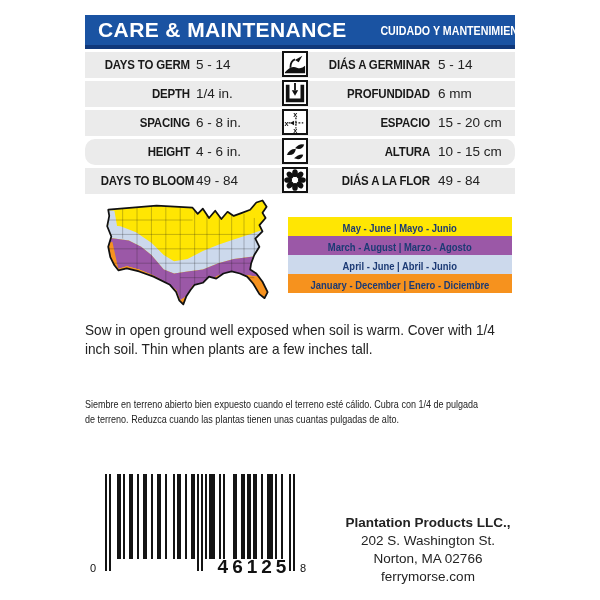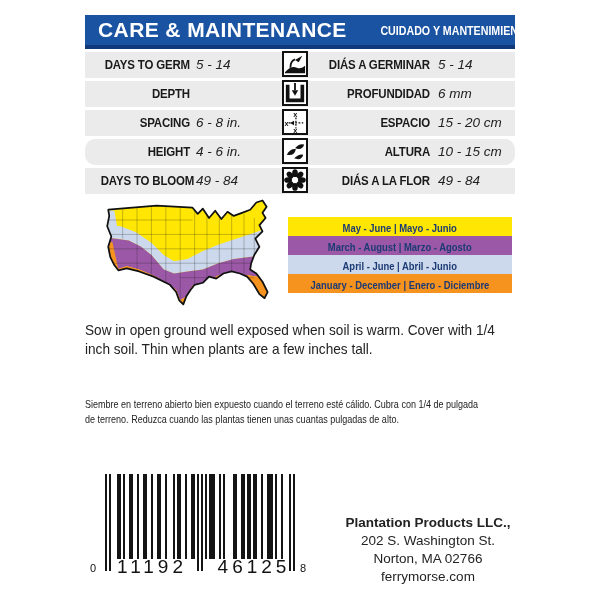--- a/index.html
+++ b/index.html
@@ -15,21 +15,21 @@
            transform:scaleX(.82);transform-origin:right center;}
 
   
   .care{position:absolute;left:85px;top:52px;width:430px;}
   .row{position:relative;height:26px;margin-bottom:3px;padding-left:38px;}
   .row .lab{position:absolute;top:0;height:26px;line-height:26px;font-weight:bold;font-size:13.5px;
             color:#191919;white-space:nowrap;text-align:right;
             transform:scaleX(.85);transform-origin:right center;letter-spacing:-.2px;}
   .row .lab.en{left:0;width:105px;}
   .row .lab.es{left:215px;width:130px;}
-  .row .val{position:absolute;top:0;height:26px;line-height:26px;font-style:italic;font-size:13.5px;
+  .row .val{position:absolute;top:0;height:26px;line-height:26px;font-size:13.5px;
             color:#222;white-space:nowrap;}
   .row .val.en{left:111px;width:84px;}
   .row .val.es{left:353px;width:77px;}
   .icon-box{position:absolute;left:197px;top:-1px;width:22px;height:22px;border:2.5px solid #111;
             background:#fff;}
   .icon-box svg{display:block;width:22px;height:22px;}
 
   
   .map{position:absolute;left:100px;top:197px;width:180px;height:116px;}
   .map svg{display:block;width:100%;height:100%;}
@@ -45,21 +45,21 @@
            color:#232323;white-space:pre-line;transform:scaleX(.94);transform-origin:left top;}
   .para-es{position:absolute;left:85px;top:397px;width:530px;font-size:11px;line-height:15px;
            color:#232323;white-space:pre-line;transform:scaleX(.82);transform-origin:left top;}
 
   
   .bc{position:absolute;left:88px;top:474px;width:230px;height:112px;}
   .bc svg{position:absolute;left:17px;top:0;width:190px;height:97px;}
   .bc .dg{position:absolute;font-size:19px;color:#111;top:82px;text-align:center;letter-spacing:4px;
           font-family:"Liberation Sans",sans-serif;}
   .bc .g1{left:22px;width:84px;}
-  .bc .g2{left:116px;width:100px;}
+  .bc .g2{left:116px;width:100px;font-weight:bold;}
   .bc .side{position:absolute;font-size:11px;color:#111;top:88px;letter-spacing:0;}
   .bc .s0{left:2px;} .bc .s8{left:212px;}
 
   
   .pub{position:absolute;left:333px;top:514px;width:190px;text-align:center;color:#232323;
        font-size:13.5px;line-height:18px;}
   .pub .nm{font-weight:bold;}
 </style>
 </head>
 <body>
@@ -82,20 +82,21 @@
           <path d="M7,16 C7,10 9,8 12,7" stroke="#111" stroke-width="2" fill="none"></path>
           <path d="M12,7.5 L20,3 L16,10 Z" fill="#111"></path>
         </svg>
       </div>
       <div class="lab es">DIÁS A GERMINAR</div>
       <div class="val es">5 - 14</div>
     </div>
 
     <div class="row" style="background-color: rgb(235, 235, 235);">
       <div class="lab en">DEPTH</div>
+      <div class="val en">1/4 in.</div>
       <div class="icon-box">
         <svg viewBox="0 0 24 24">
           <path d="M4,3 L4,20 L20,20 L20,3" stroke="#111" stroke-width="4" fill="none"></path>
           <line x1="12" y1="1" x2="12" y2="9" stroke="#111" stroke-width="2"></line>
           <path d="M12,15 L8.5,9 L15.5,9 Z" fill="#111"></path>
         </svg>
       </div>
       <div class="lab es">PROFUNDIDAD</div>
       <div class="val es">6 mm</div>
     </div>
@@ -235,21 +236,20 @@
         <rect x="156" y="0" width="2" height="85" fill="#141414"></rect>
         <rect x="162" y="0" width="2" height="85" fill="#141414"></rect>
         <rect x="164" y="0" width="2" height="85" fill="#141414"></rect>
         <rect x="166" y="0" width="2" height="85" fill="#141414"></rect>
         <rect x="170" y="0" width="2" height="85" fill="#141414"></rect>
         <rect x="176" y="0" width="2" height="85" fill="#141414"></rect>
         <rect x="184" y="0" width="2" height="97" fill="#141414"></rect>
         <rect x="188" y="0" width="2" height="97" fill="#141414"></rect>
       </svg>
     <div class="side s0">0</div>
-    <div class="dg g1">11192</div>
     <div class="dg g2">46125</div>
     <div class="side s8">8</div>
   </div>
 
   <div class="pub">
     <div class="nm">Plantation Products LLC.,</div>
     <div>202 S. Washington St.</div>
     <div>Norton, MA 02766</div>
     <div>ferrymorse.com</div>
   </div>

